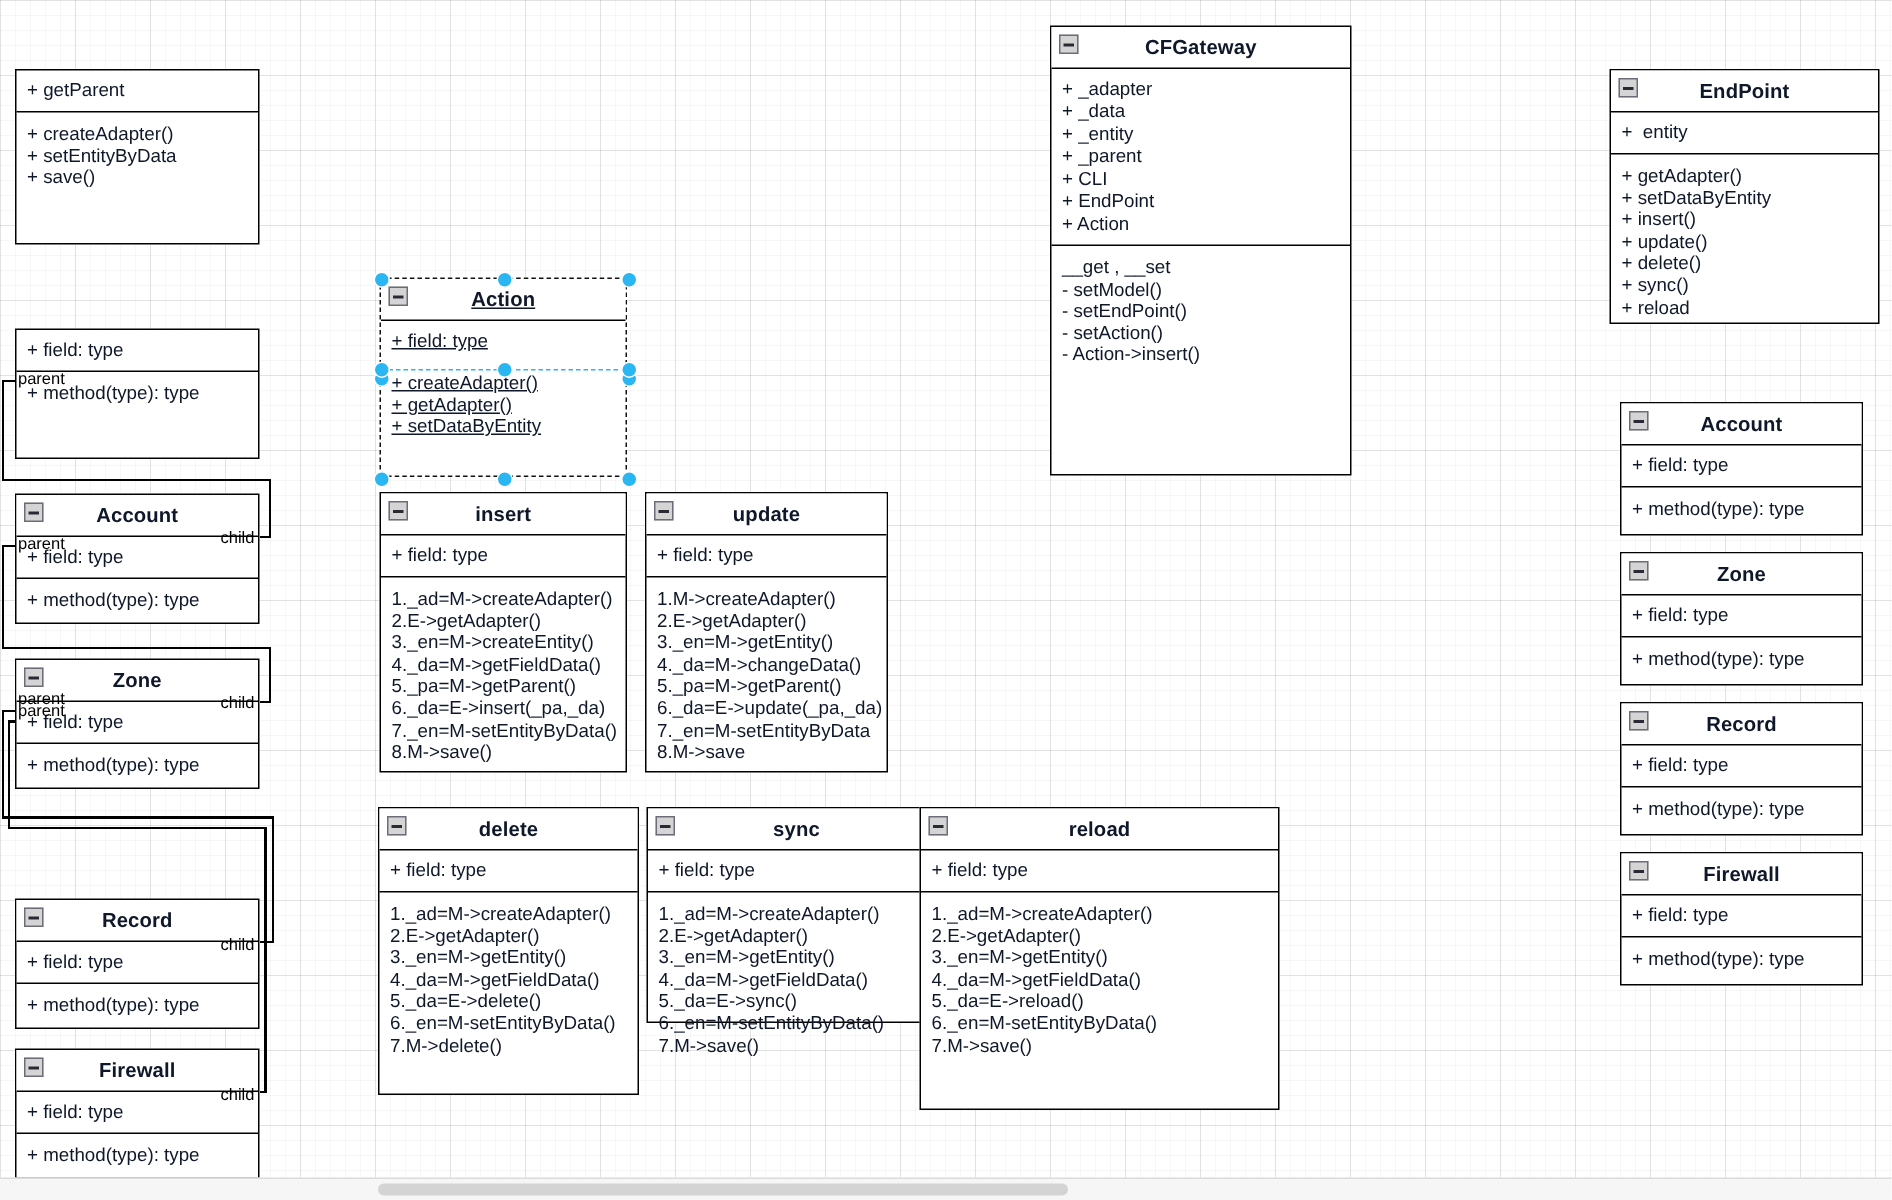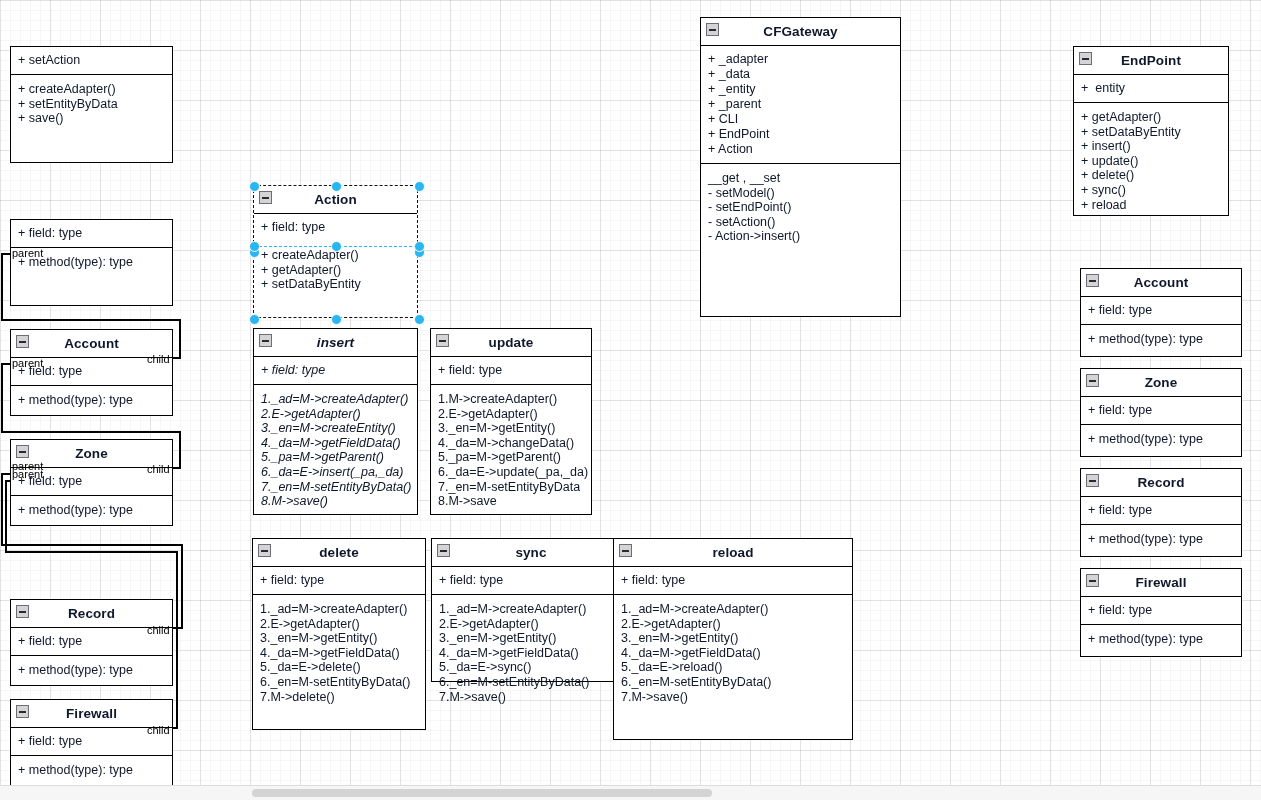--- a/index.html
+++ b/index.html
@@ -160,21 +160,21 @@
 
       <path d="M 10 474 L 2 474 L 2 545 L 182 545 L 182 628 L 173 628"></path>
 
       <path d="M 10 481 L 6 481 L 6 552 L 177 552 L 177 728 L 173 728"></path>
     </g>
   </svg>
 
   <div id="boxes">
       <div class="uml" style="left: 10px; top: 46px; width: 163px; height: 117px;">
         <div class="attrs">
-          <div class="row">+ setAction</div>
+          <div class="row">+ getParent</div>
         </div>
         <div class="ops">
           <div class="row">+ createAdapter()</div>
           <div class="row">+ setEntityByData</div>
           <div class="row">+ save()</div>
         </div>
       </div>
       <div class="uml" style="left: 10px; top: 219px; width: 163px; height: 87px;">
         <div class="attrs">
           <div class="row">+ field: type</div>
@@ -224,21 +224,21 @@
           <span class="collapse-icon"></span>
           <span class="title-text">Firewall</span>
         </div>
         <div class="attrs">
           <div class="row">+ field: type</div>
         </div>
         <div class="ops">
           <div class="row">+ method(type): type</div>
         </div>
       </div>
-      <div class="uml selected" style="left: 253px; top: 185px; width: 165px; height: 133px;">
+      <div class="uml selected" style="left: 253px; top: 185px; width: 165px; height: 133px; text-decoration: underline;">
         <div class="title-bar">
           <span class="collapse-icon"></span>
           <span class="title-text">Action</span>
         </div>
         <div class="attrs">
           <div class="row">+ field: type</div>
         </div>
         <div class="ops">
           <div class="row">+ createAdapter()</div>
           <div class="row">+ getAdapter()</div>
@@ -250,21 +250,21 @@
         <div class="handle" style="left: 159.5px; top: -5.5px;"></div>
         <div class="handle" style="left: -5.5px; top: 61px;"></div>
         <div class="handle" style="left: 159.5px; top: 61px;"></div>
         <div class="handle" style="left: -5.5px; top: 127.5px;"></div>
         <div class="handle" style="left: 77px; top: 127.5px;"></div>
         <div class="handle" style="left: 159.5px; top: 127.5px;"></div>
         <div class="handle" style="left: -5.5px; top: 54.5px;"></div>
         <div class="handle" style="left: 77px; top: 54.5px;"></div>
         <div class="handle" style="left: 159.5px; top: 54.5px;"></div>
       </div>
-      <div class="uml" style="left: 253px; top: 328px; width: 165px; height: 187px; font-style: italic;">
+      <div class="uml" style="left: 253px; top: 328px; width: 165px; height: 187px;">
         <div class="title-bar">
           <span class="collapse-icon"></span>
           <span class="title-text">insert</span>
         </div>
         <div class="attrs">
           <div class="row">+ field: type</div>
         </div>
         <div class="ops">
           <div class="row">1._ad=M-&gt;createAdapter()</div>
           <div class="row">2.E-&gt;getAdapter()</div>
@@ -364,21 +364,21 @@
           <div class="row">+ Action</div>
         </div>
         <div class="ops">
           <div class="row">__get , __set</div>
           <div class="row">- setModel()</div>
           <div class="row">- setEndPoint()</div>
           <div class="row">- setAction()</div>
           <div class="row">- Action-&gt;insert()</div>
         </div>
       </div>
-      <div class="uml" style="left: 1073px; top: 46px; width: 156px; height: 170px;">
+      <div class="uml" style="left: 1073px; top: 46px; width: 180px; height: 170px;">
         <div class="title-bar">
           <span class="collapse-icon"></span>
           <span class="title-text">EndPoint</span>
         </div>
         <div class="attrs">
           <div class="row">+  entity</div>
         </div>
         <div class="ops">
           <div class="row">+ getAdapter()</div>
           <div class="row">+ setDataByEntity</div>

